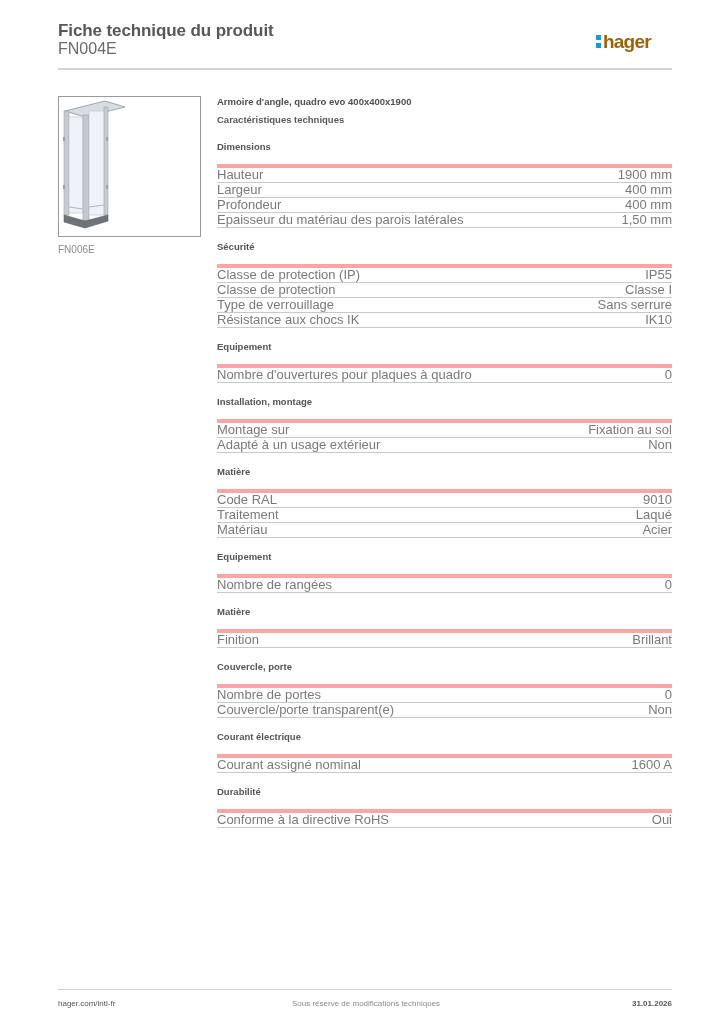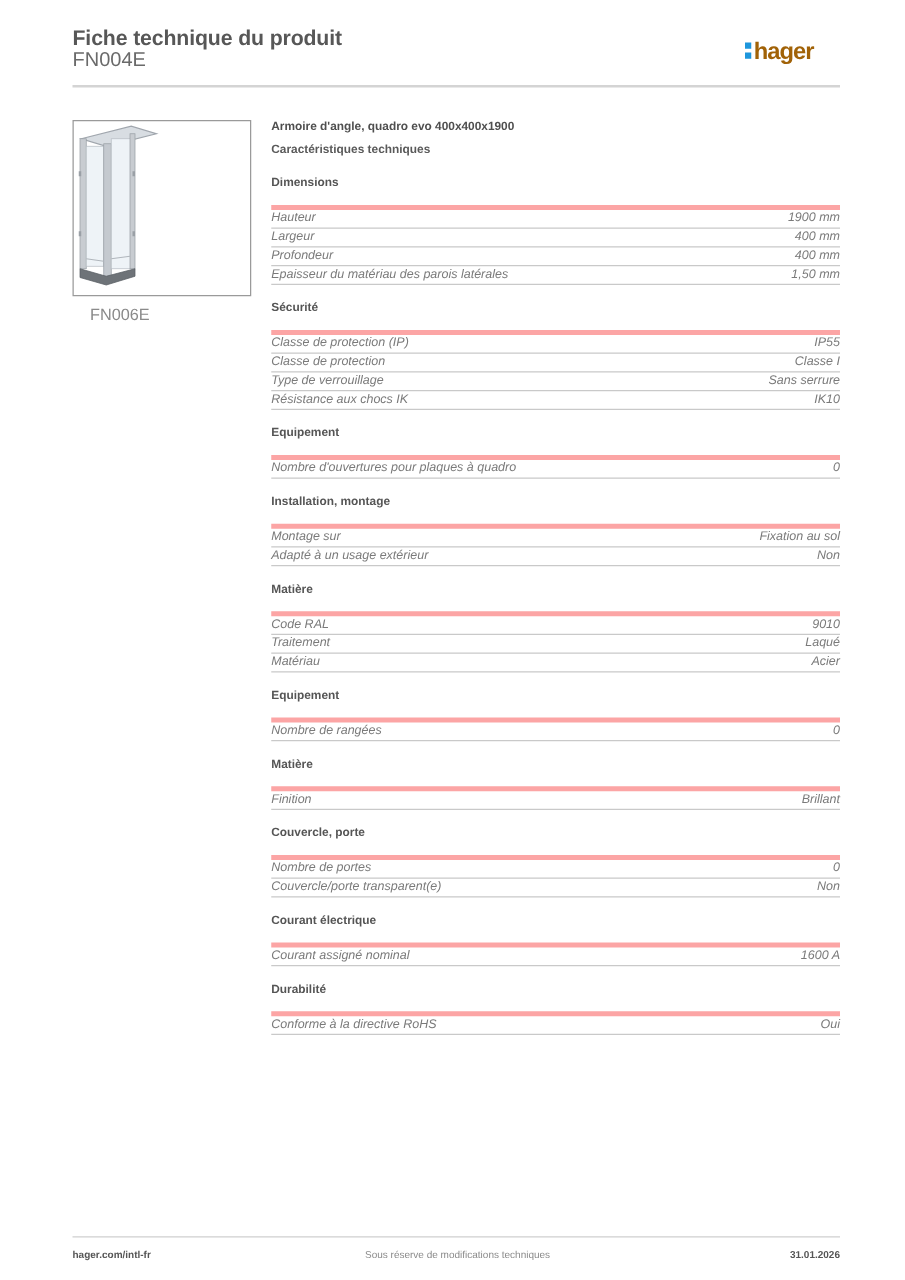--- a/index.html
+++ b/index.html
@@ -10,35 +10,35 @@
   .header-rule { position: absolute; left: 58px; top: 68px; width: 614px; height: 2px; background: #d4d4d4; }
 
   .logo { position: absolute; left: 595px; top: 29px; font-size: 19px; font-weight: bold; color: #a16207; letter-spacing: -0.8px; line-height: 26px; }
   .logo .colon { display: inline-block; position: relative; width: 7px; height: 18px; vertical-align: -1px; margin-right: 1px; }
   .logo .colon i { position: absolute; left: 1px; width: 5px; height: 5px; background: #1e96dc; }
   .logo .colon i.top { top: 4px; }
   .logo .colon i.bot { top: 12px; }
 
   .product-image { position: absolute; left: 58px; top: 96px; width: 143px; height: 141px; border: 1px solid #9a9a9a; box-sizing: border-box; background: #fff; }
   .product-image svg { position: absolute; left: 0; top: 0; }
-  .image-caption { position: absolute; left: 72px; top: 244px; font-size: 13px; color: #8a8a8a; }
+  .image-caption { position: absolute; left: 58px; top: 244px; font-size: 10px; color: #8a8a8a; }
 
   .content { position: absolute; left: 217px; top: 96px; width: 455px; }
   .product-name { font-size: 9.5px; font-weight: bold; color: #4f4f4f; height: 12px; line-height: 12px; }
   .char-title { font-size: 9.5px; font-weight: bold; color: #5a5a5a; margin-top: 6px; height: 12px; line-height: 12px; }
 
   .section { margin-top: 12px; }
   .section.first { margin-top: 14px; }
   .section-title { font-size: 9.5px; font-weight: bold; color: #555; height: 13px; line-height: 13px; border-bottom: 4px solid #fca5a5; padding-bottom: 11px; }
-  .row { display: flex; justify-content: space-between; align-items: flex-end; height: 14px; line-height: 14px; border-bottom: 1px solid #c9c9c9; font-size: 10px; color: #7a7a7a; font-style: italic; }
+  .row { display: flex; justify-content: space-between; align-items: flex-end; height: 14px; line-height: 14px; border-bottom: 1px solid #c9c9c9; font-size: 13px; color: #7a7a7a; }
   .row .label { white-space: nowrap; }
   .row .value { white-space: nowrap; text-align: right; }
 
   .footer-rule { position: absolute; left: 58px; top: 989px; width: 614px; height: 1px; background: #d0d0d0; }
-  .footer-left { position: absolute; left: 58px; top: 999px; font-size: 8px; font-weight: bold; color: #555; }
+  .footer-left { position: absolute; left: 58px; top: 999px; font-size: 8px; font-weight: normal; color: #555; }
   .footer-center { position: absolute; left: 292px; top: 999px; font-size: 8px; color: #8a8a8a; }
   .footer-right { position: absolute; right: 52px; top: 999px; font-size: 8px; font-weight: bold; color: #555; }
 </style>
 </head>
 <body>
 
 <div class="header-title">Fiche technique du produit</div>
 <div class="header-code">FN004E</div>
 <div class="logo">
   <span class="colon"><i class="top"></i><i class="bot"></i></span><span>hager</span>

